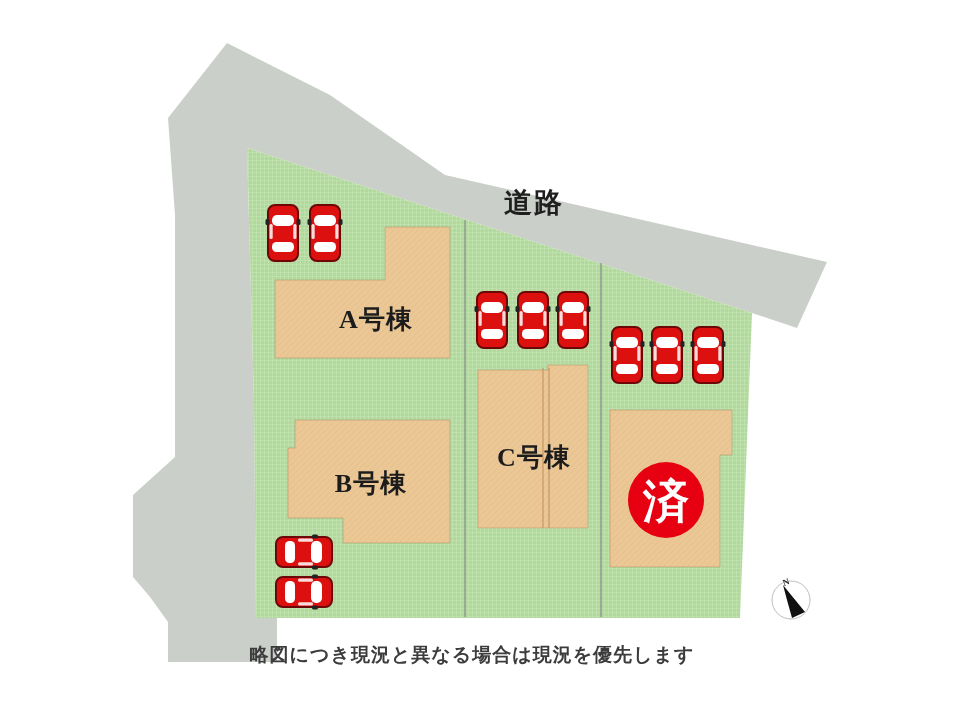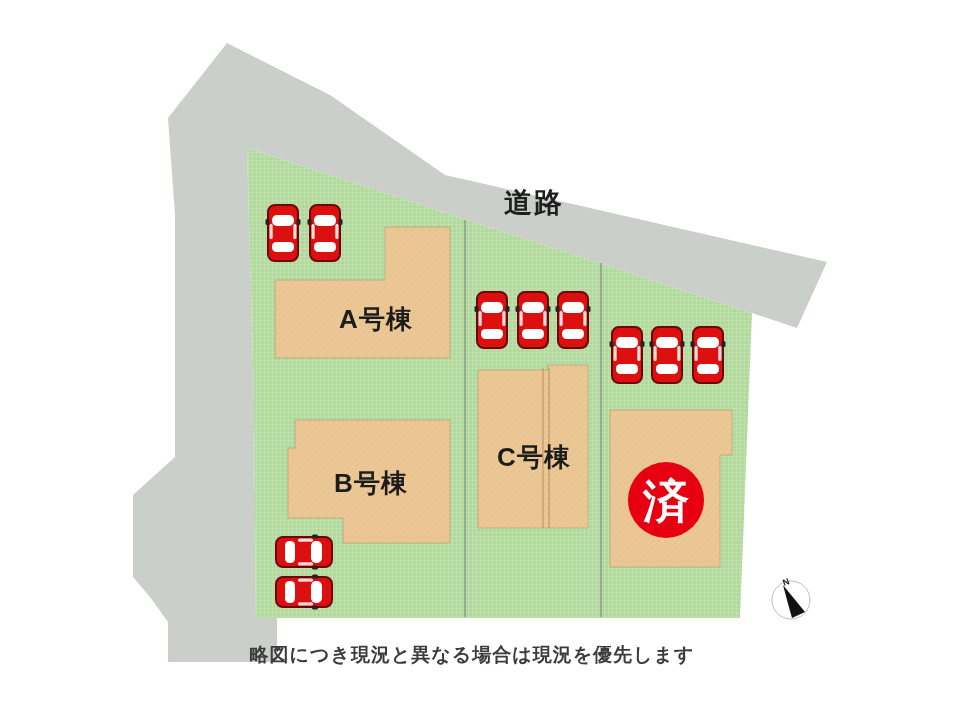--- a/index.html
+++ b/index.html
@@ -1,18 +1,18 @@
 <!DOCTYPE html>
 <html><head>
 <meta charset="utf-8">
 <style>
   html,body{margin:0;padding:0;background:#ffffff;}
   .canvas{
     position:relative;width:960px;height:720px;background:#ffffff;overflow:hidden;
-    font-family:Liberation Sans, sans-serif;
+    font-family:Liberation Serif, serif;
   }
   svg{display:block;}
   .road-text{font-size:28px;font-weight:700;fill:#1f1f1f;letter-spacing:2px;}
   .bldg-text{font-size:26px;font-weight:600;fill:#1c1c1c;letter-spacing:1px;}
   .badge-text{font-size:46px;font-weight:700;fill:#ffffff;}
   .note-text{font-size:19px;font-weight:600;fill:#3c3c3c;letter-spacing:1px;}
   .compass-n{font-size:9px;font-weight:700;fill:#222222;}
   .lot-line{stroke-width:1.5;fill:none;}
   .building{stroke:rgba(160,118,66,0.35);stroke-width:1;}
   .ridge{stroke:#c69c67;stroke-width:1.3;}

